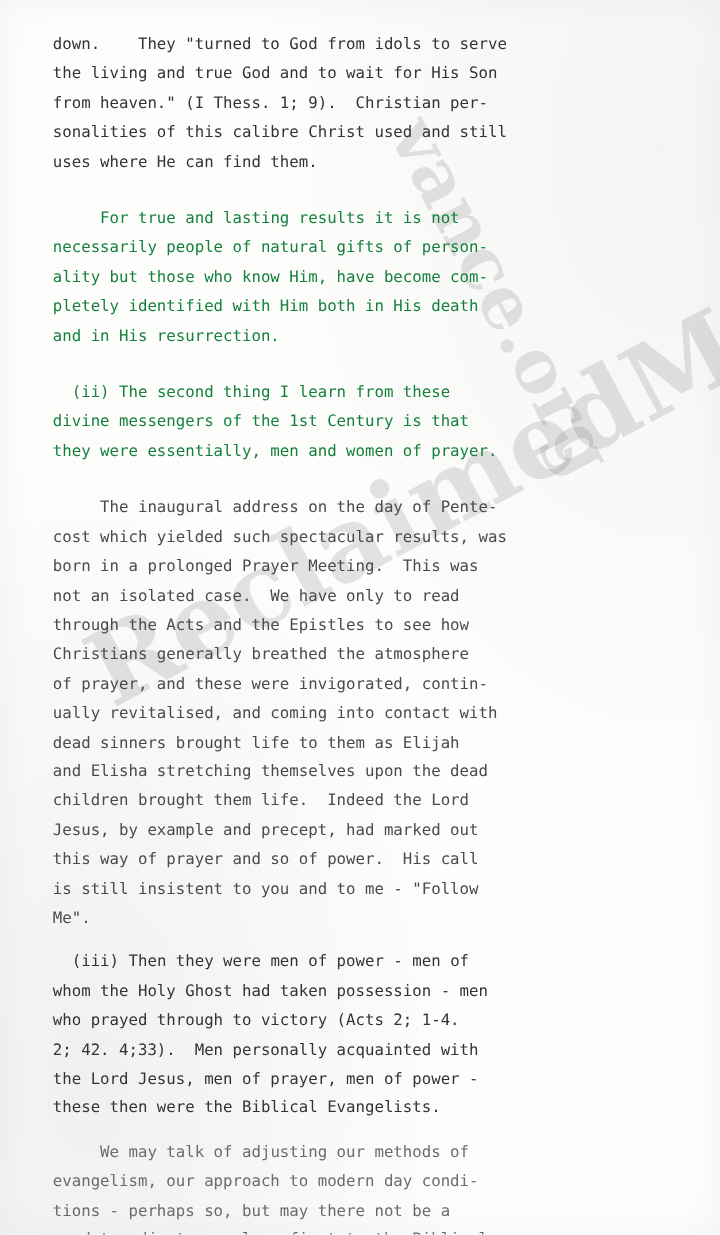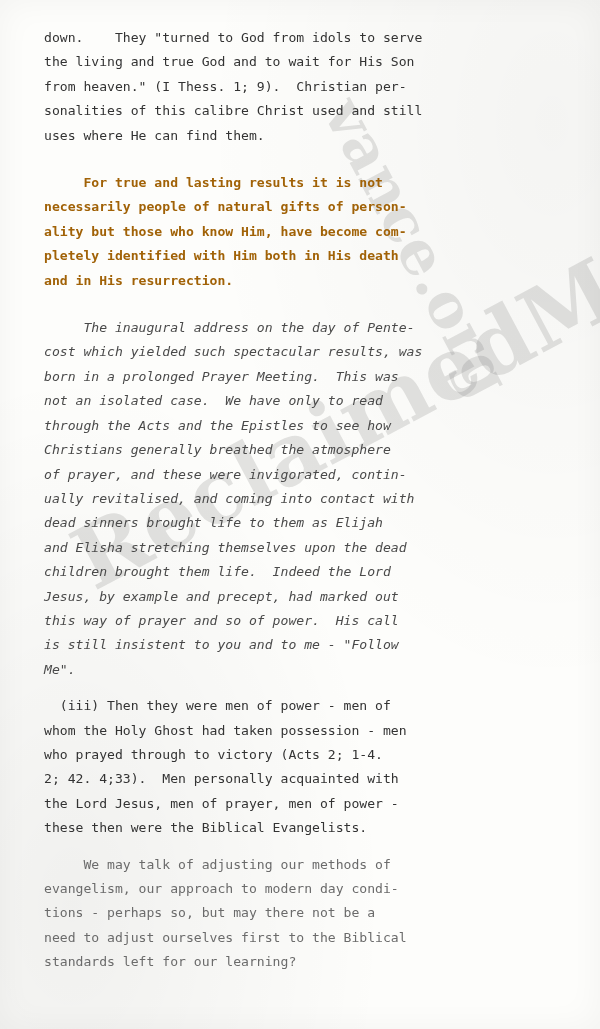--- a/index.html
+++ b/index.html
@@ -31,23 +31,23 @@
     margin: 0 0 0 0;
     white-space: pre-wrap;
   }
   .para + .para {
     margin-top: 23px;
   }
   .para.tight {
     margin-top: 12px;
   }
   
-  .ink-light { color: #4a4a4a; font-style: italic; }
+  .ink-light { color: #4a4a4a; }
   .ink-med   { color: #333333; }
-  .ink-dark  { color: #a16207; font-weight: bold; }
+  .ink-dark  { color: #15803d; }
   .ink-faint { color: #6b6b6b; }
 
   
   .watermark {
     position: absolute;
     top: 0; left: 0;
     width: 600px;
     height: 1029px;
     z-index: 1;
     pointer-events: none;
@@ -107,20 +107,23 @@
     <p class="para ink-med">down.    They "turned to God from idols to serve
 the living and true God and to wait for His Son
 from heaven." (I Thess. 1; 9).  Christian per-
 sonalities of this calibre Christ used and still
 uses where He can find them.</p>
     <p class="para ink-dark">     For true and lasting results it is not
 necessarily people of natural gifts of person-
 ality but those who know Him, have become com-
 pletely identified with Him both in His death
 and in His resurrection.</p>
+    <p class="para ink-dark">  (ii) The second thing I learn from these
+divine messengers of the 1st Century is that
+they were essentially, men and women of prayer.</p>
     <p class="para ink-light">     The inaugural address on the day of Pente-
 cost which yielded such spectacular results, was
 born in a prolonged Prayer Meeting.  This was
 not an isolated case.  We have only to read
 through the Acts and the Epistles to see how
 Christians generally breathed the atmosphere
 of prayer, and these were invigorated, contin-
 ually revitalised, and coming into contact with
 dead sinners brought life to them as Elijah
 and Elisha stretching themselves upon the dead

